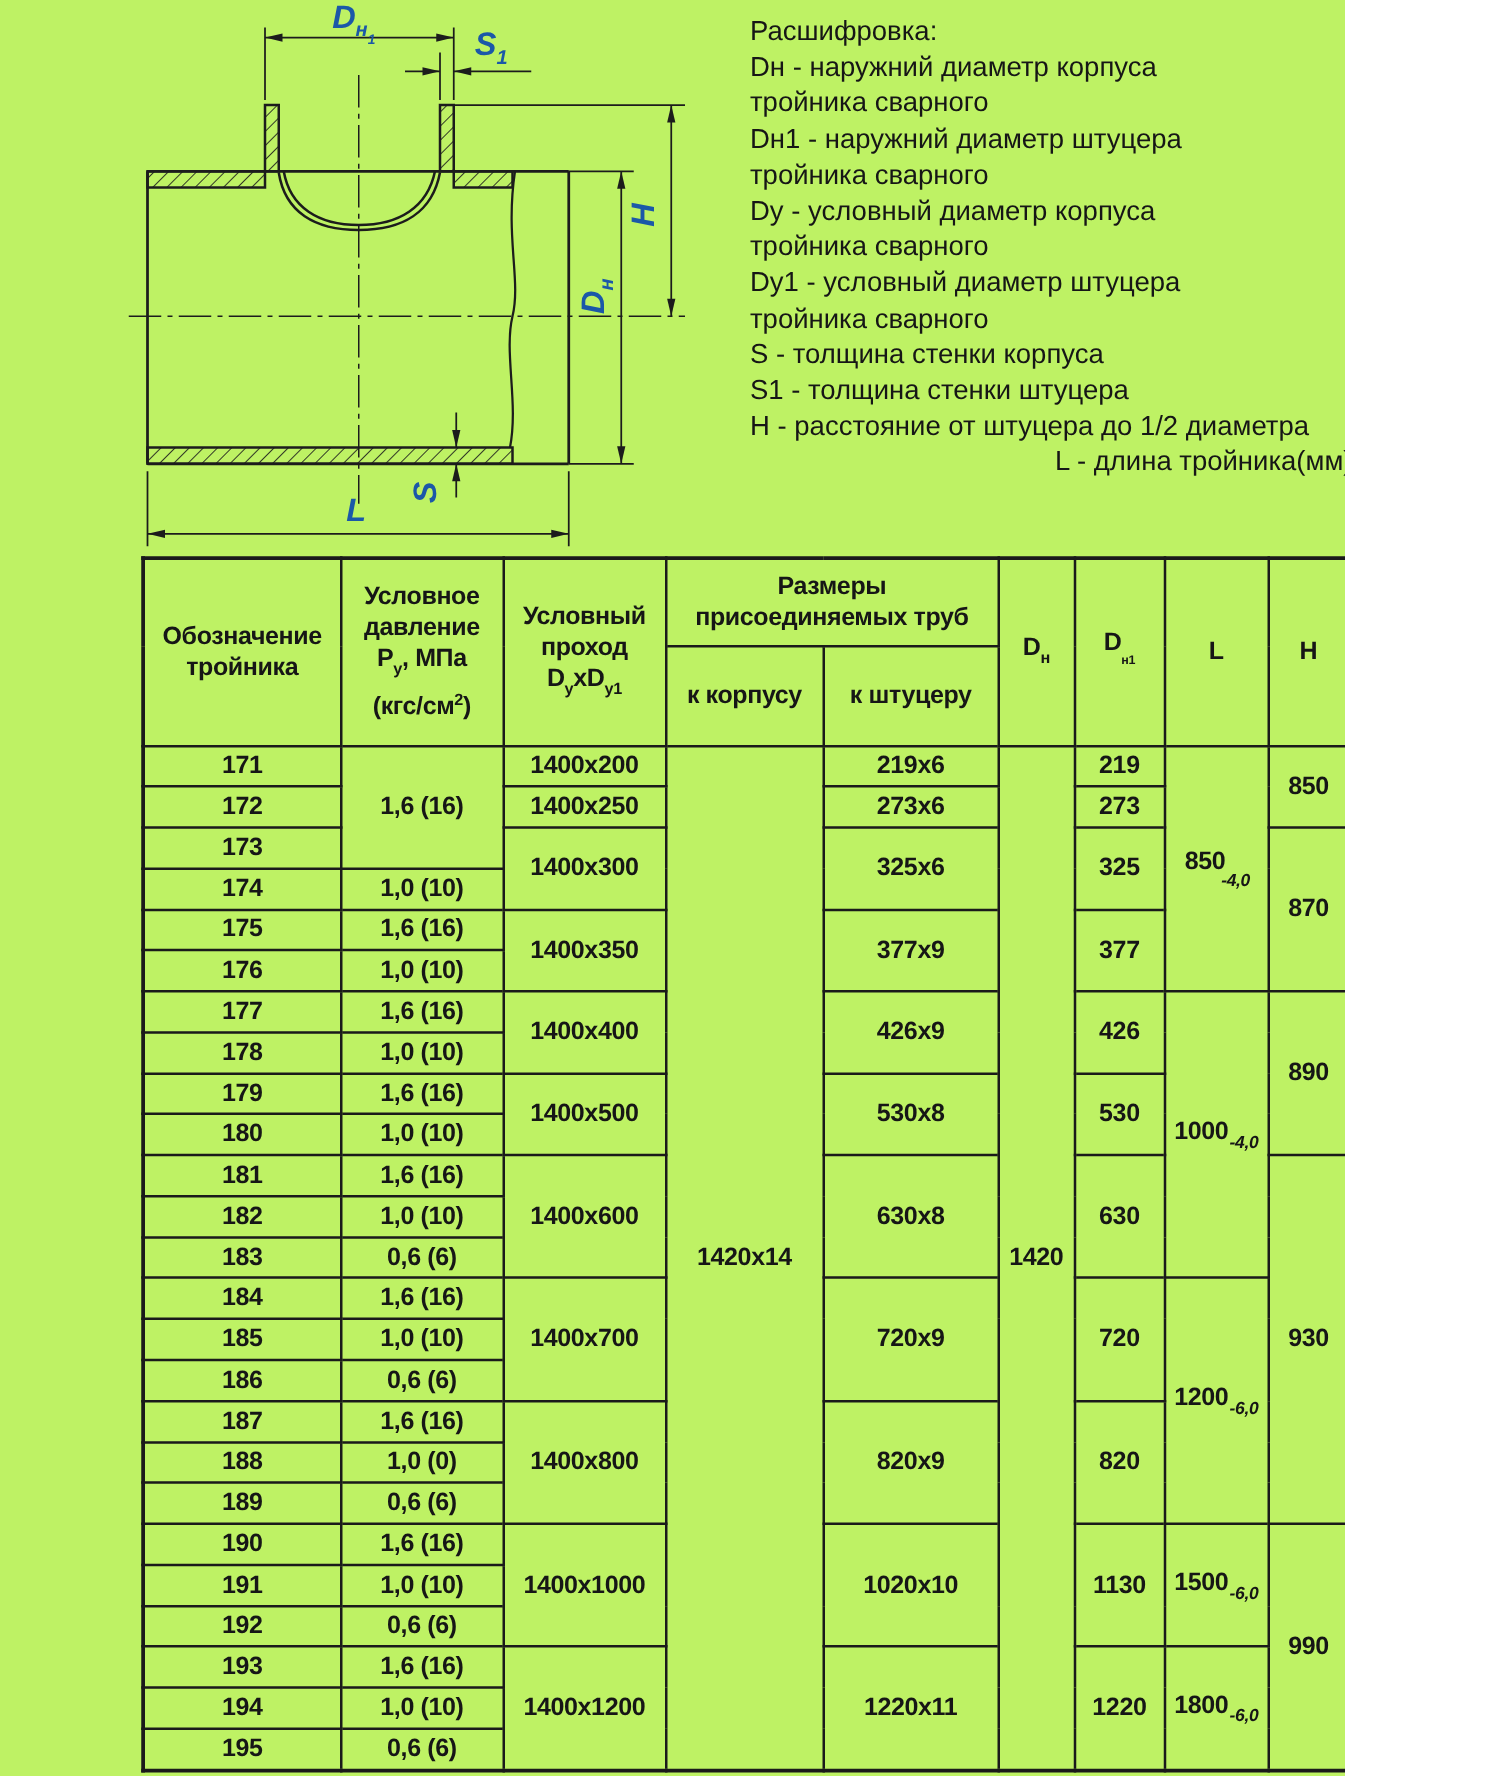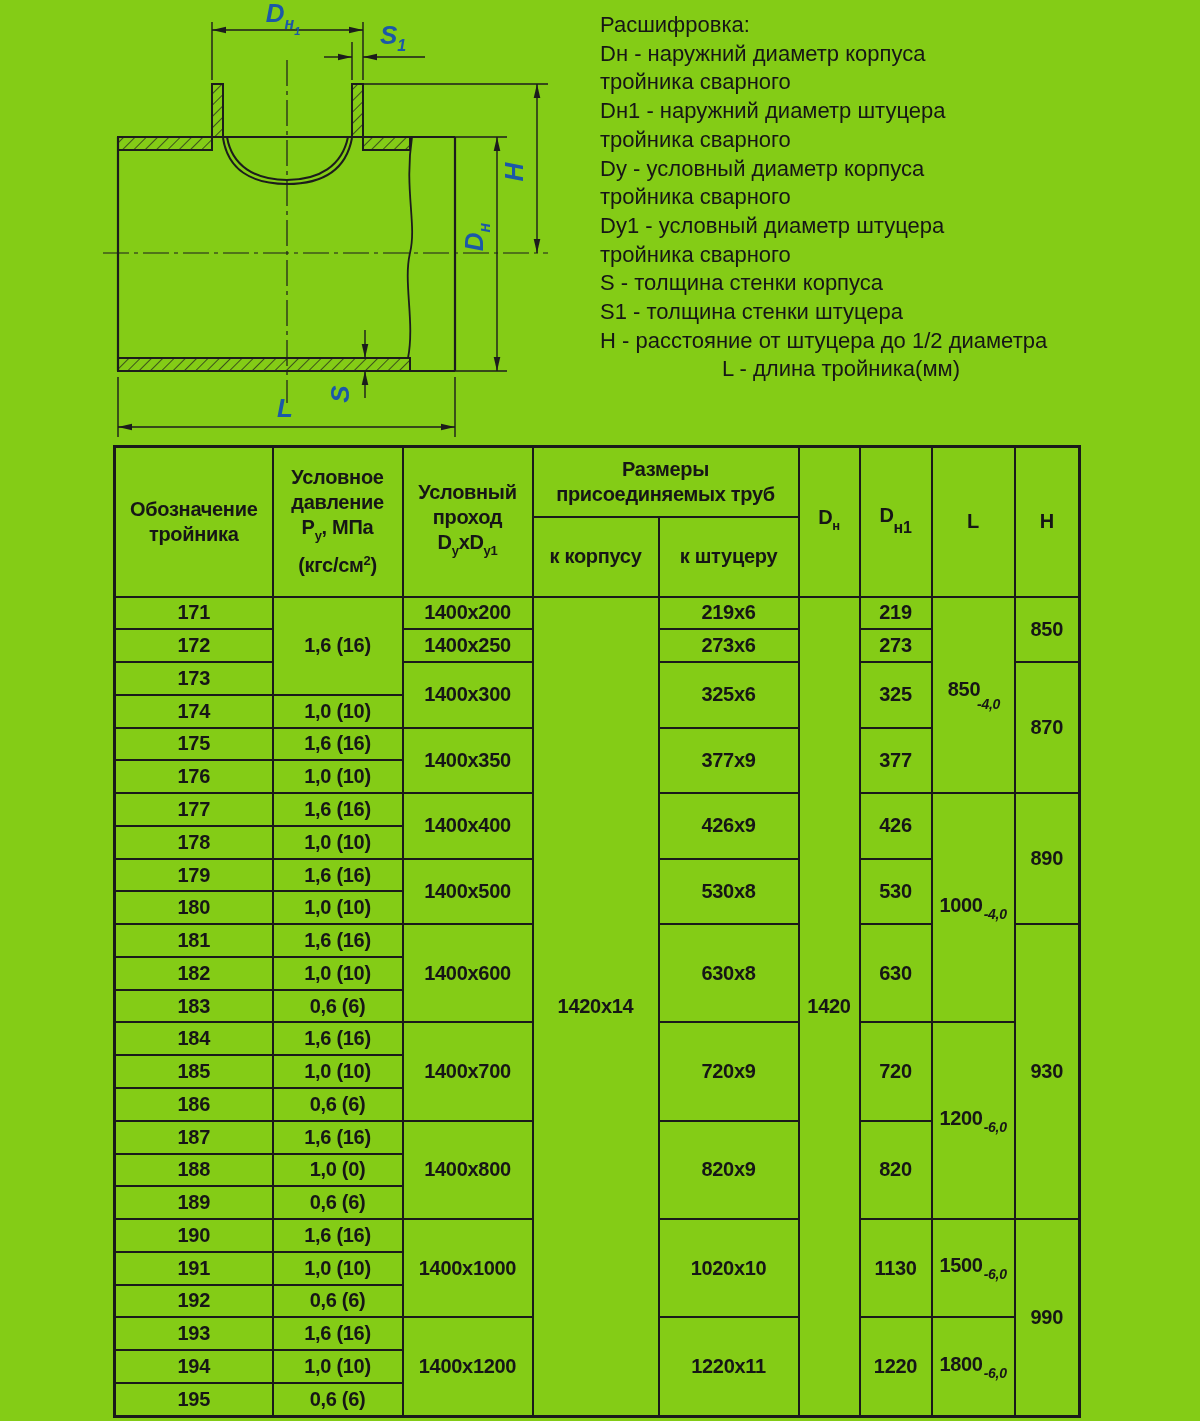--- a/index.html
+++ b/index.html
@@ -1,41 +1,41 @@
 <!DOCTYPE html>
 <html><head>
 <meta charset="utf-8">
 <style>
   html,body{margin:0;padding:0;background:#ffffff;}
-  .page{position:relative;width:1200px;height:1421px;background:#84cc16;overflow:hidden;
+  .page{position:relative;width:1076px;height:1421px;background:#bef264;overflow:hidden;
         font-family:"Liberation Sans", sans-serif;color:#1a1a1a;}
 
   
   .diagram{position:absolute;left:0;top:0;}
   .dlabel{font-family:"Liberation Sans",sans-serif;font-style:italic;font-weight:700;
           font-size:26px;fill:#1b58a8;}
   .dsub{font-size:16px;}
   .dsubsub{font-size:11px;}
 
   
   .decode{position:absolute;left:600px;top:11px;width:482px;
           font-size:22px;line-height:28.7px;color:#161616;font-weight:400;}
-  .decode-line.last{display:flex;justify-content:center;}
+  .decode-line.last{display:flex;justify-content:flex-end;}
 
   
   table.spec{position:absolute;left:113px;top:445px;width:965px;height:973px;
              border-collapse:collapse;table-layout:fixed;
              border:3px solid #1a1a1a;}
   table.spec th, table.spec td{border:2px solid #1a1a1a;text-align:center;vertical-align:middle;
              padding:0;font-family:"Liberation Sans",sans-serif;color:#161616;}
   table.spec th{font-size:20px;font-weight:700;line-height:25px;letter-spacing:-0.3px;}
   table.spec td{font-size:20px;font-weight:700;letter-spacing:-0.3px;}
   tr.hrow1{height:70px;} tr.hrow2{height:80px;}
   .hsub{font-size:13px;vertical-align:-6px;font-weight:700;}
-  .hsub2{font-size:16px;vertical-align:-11px;font-weight:700;}
+  .hsub2{font-size:10px;vertical-align:-11px;font-weight:700;}
   .hsup{font-size:13px;vertical-align:7px;font-weight:700;}
   td.l-cell .lmain{display:inline-block;}
   td.l-cell .ltol{font-size:14px;font-weight:700;vertical-align:-7px;margin-left:1px;display:inline-block;font-style:italic;}
   td.l-cell.wrap .lmain{display:block;transform:translateX(-9px);}
   td.l-cell.wrap .ltol{display:block;transform:translateX(15px);margin-top:-5px;vertical-align:baseline;}
 </style>
 </head>
 <body>
 
 <div class="page">

